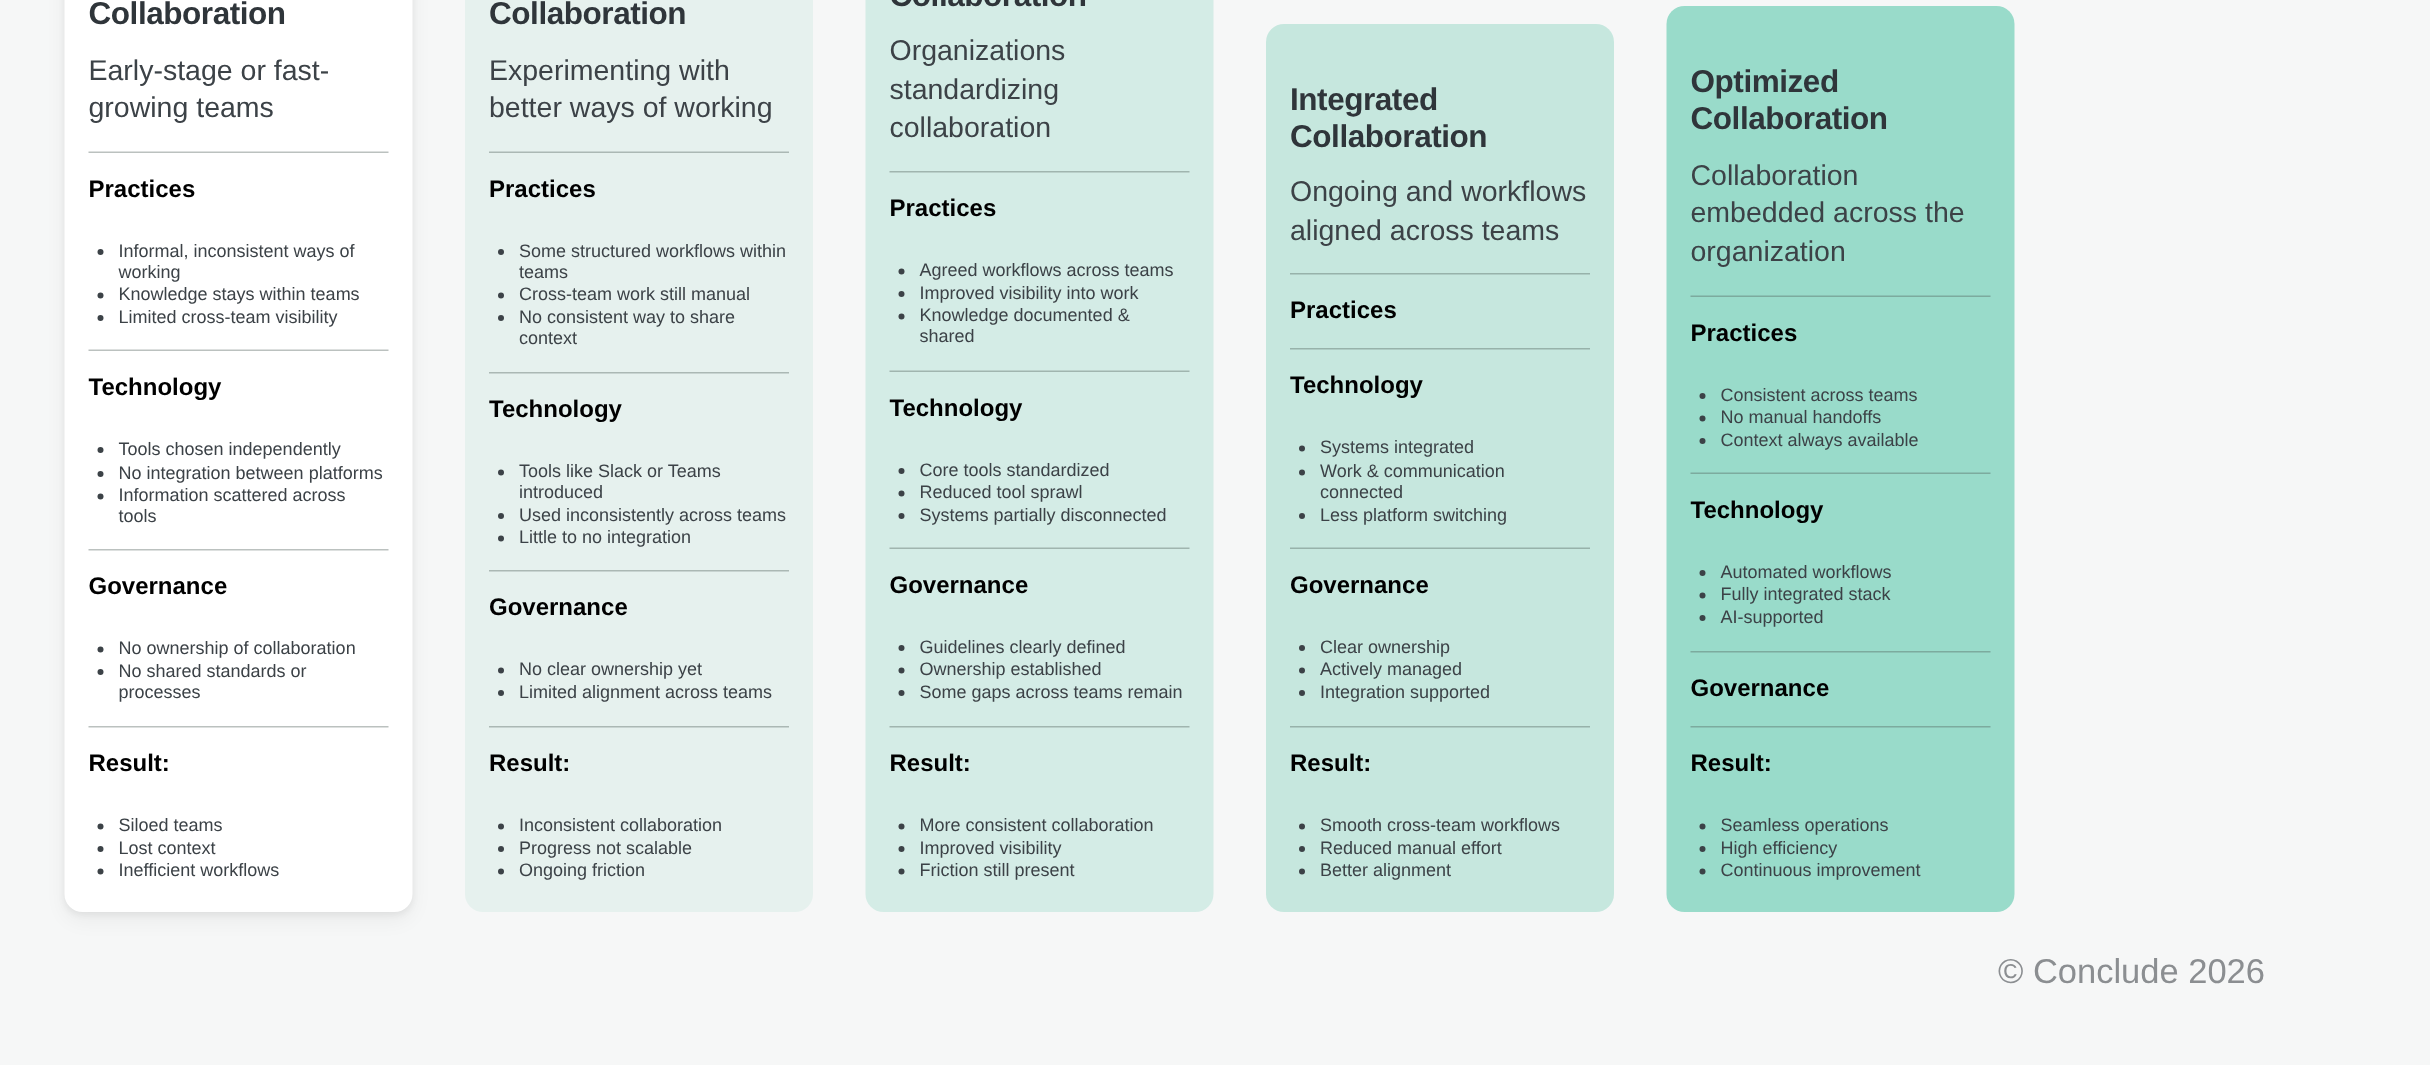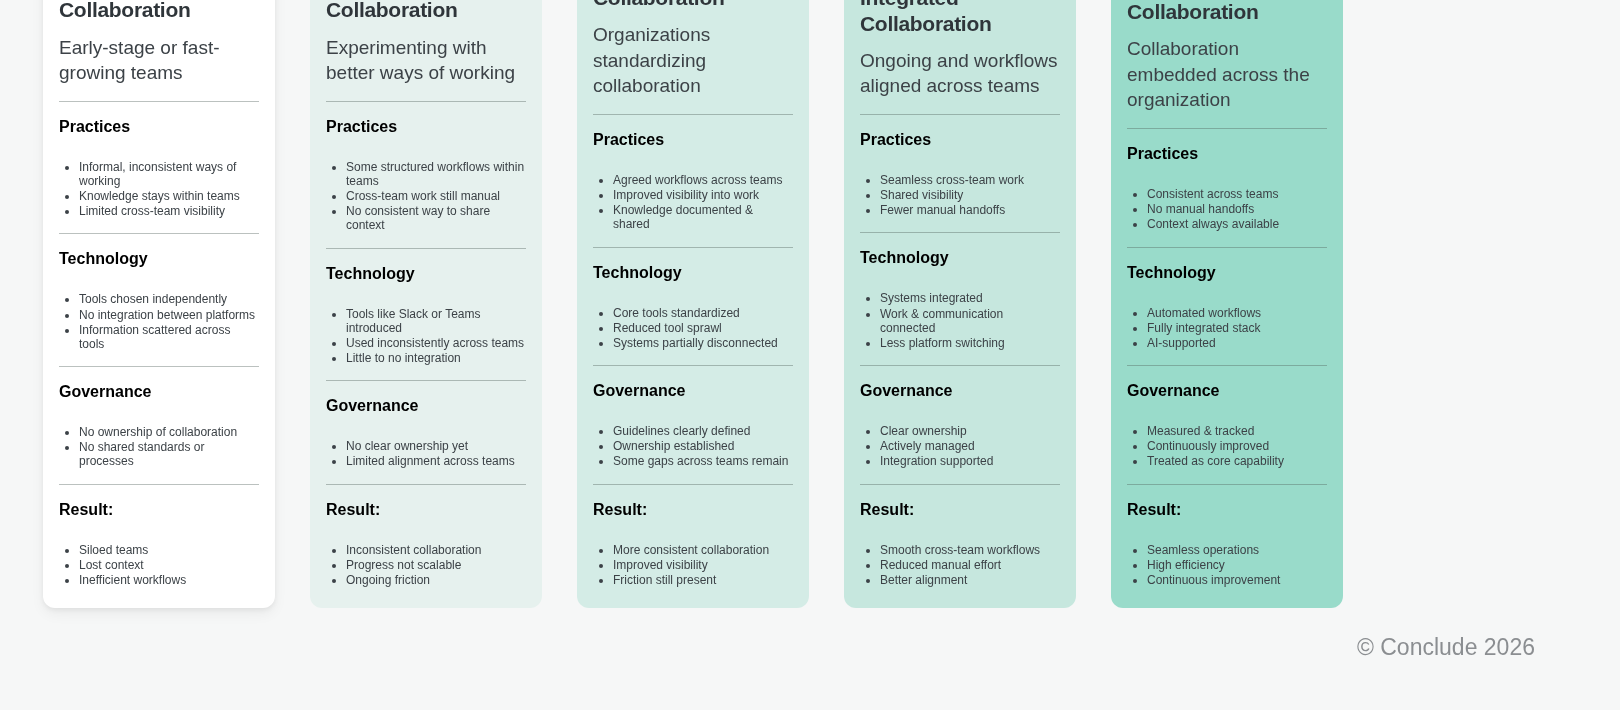--- a/index.html
+++ b/index.html
@@ -73,21 +73,21 @@
     list-style: disc;
   }
   .section-items li {
     font-size: 12px;
     line-height: 1.18;
     margin-bottom: 1px;
     color: #3c4247;
   }
   .footer {
     position: absolute;
-    right: 85px;
+    right: 110px;
     top: 634px;
     font-size: 23px;
     color: #8b8e91;
   }
 </style>
 </head>
 <body>
 
 <div class="canvas">
   <div class="stages-row">
@@ -226,25 +226,20 @@
   </div>
       <div class="stage-col stage-4">
     <div class="stage-number" style="color: rgb(130, 210, 192);">09</div>
     <div class="stage-card">
       <h2 class="card-title">Integrated Collaboration</h2>
       <p class="card-subtitle">Ongoing and workflows aligned across teams</p>
       <div class="sections">
             <div class="section">
     <hr class="divider">
     <h3 class="section-heading">Practices</h3>
-    <ul class="section-items">
-                <li>Seamless cross-team work</li>
-                <li>Shared visibility</li>
-                <li>Fewer manual handoffs</li>
-              </ul>
   </div>
             <div class="section">
     <hr class="divider">
     <h3 class="section-heading">Technology</h3>
     <ul class="section-items">
                 <li>Systems integrated</li>
                 <li>Work &amp; communication connected</li>
                 <li>Less platform switching</li>
               </ul>
   </div>
@@ -288,25 +283,20 @@
     <h3 class="section-heading">Technology</h3>
     <ul class="section-items">
                 <li>Automated workflows</li>
                 <li>Fully integrated stack</li>
                 <li>AI-supported</li>
               </ul>
   </div>
             <div class="section">
     <hr class="divider">
     <h3 class="section-heading">Governance</h3>
-    <ul class="section-items">
-                <li>Measured &amp; tracked</li>
-                <li>Continuously improved</li>
-                <li>Treated as core capability</li>
-              </ul>
   </div>
             <div class="section">
     <hr class="divider">
     <h3 class="section-heading">Result:</h3>
     <ul class="section-items">
                 <li>Seamless operations</li>
                 <li>High efficiency</li>
                 <li>Continuous improvement</li>
               </ul>
   </div>

